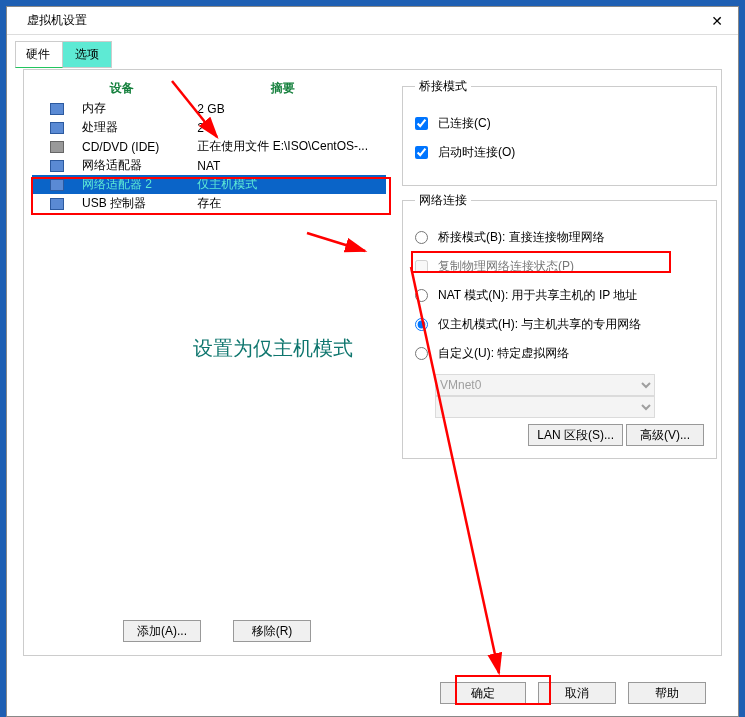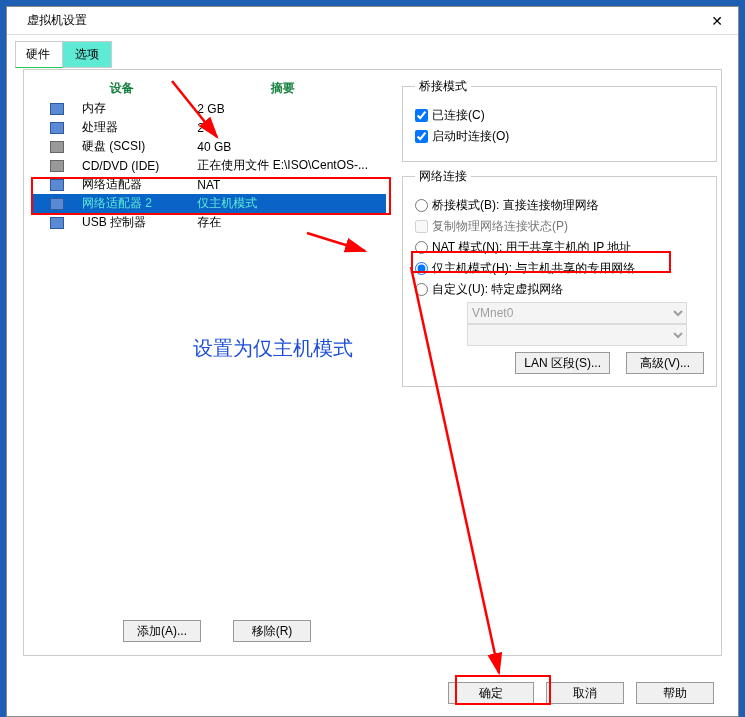--- a/index.html
+++ b/index.html
@@ -18,34 +18,34 @@
   table.dev { width:100%; border-collapse:collapse; }
   table.dev th { text-align:center; font-weight:bold; color:#15803d; padding:2px 6px; }
   table.dev td { padding: 1px 18px; height:17px; white-space:nowrap; overflow:hidden; }
   table.dev td.ic { width:18px; padding-right:0; }
   tr.row { }
   tr.sel td { background:#0a64c8; color:#5eead4; }
   .ico { display:inline-block; width:14px; height:12px; background:#5a8ad4; border:1px solid #2c5aa0; vertical-align:middle; }
   .ico.g { background:#999; border-color:#666; }
   fieldset { border:1px solid #ccc; margin:0 0 6px 0; padding:8px 12px 12px 12px; }
   legend { padding:0 4px; }
-  label.ck, label.rd { display:flex; align-items:center; gap:4px; margin:4px 0; }
+  label.ck, label.rd { display:flex; align-items:center; gap:10px; margin:12px 0; }
   input[type=checkbox], input[type=radio] { margin:0; }
   .indent { margin-left:20px; color:#777; }
   .indent input { accent-color:#999; }
-  select { width: 220px; height:22px; background:#f0f0f0; border:1px solid #ccc; color:#777;margin-left:32px; }
-  .btnrow { display:flex; justify-content:flex-end; gap:16px; margin-top:6px; }
+  select { width: 220px; height:22px; background:#f0f0f0; border:1px solid #ccc; color:#777; }
+  .btnrow { display:flex; justify-content:flex-end; gap:3px; margin-top:6px; }
   button.btn { min-width:78px; height:22px; border:1px solid #999; background:#f0f0f0; padding:0 8px; }
-  .bottom { position:absolute; left:0; right:0; bottom:12px; display:flex; justify-content:flex-end; gap:12px; padding-right:24px; }
+  .bottom { position:absolute; left:0; right:0; bottom:12px; display:flex; justify-content:flex-end; gap:12px; padding-right:32px; }
   .left-btns { position:absolute; left:0; bottom:-2px; width:370px; display:flex; justify-content:center; gap:32px; padding:6px 0; }
   .tbl-wrap { border-bottom:1px solid #fff; flex:1; position:relative; overflow:hidden; }
 
   
   .ann-box { position:absolute; border:2px solid #f00; pointer-events:none; }
-  .ann-text { position:absolute; color:#1d4ed8; font-size:20px; font-weight:normal; pointer-events:none; }
+  .ann-text { position:absolute; color:#0f766e; font-size:20px; font-weight:normal; pointer-events:none; }
   svg.ann { position:absolute; left:0; top:0; pointer-events:none; overflow:visible; }
 </style>
 </head>
 <body>
 
 <div class="win">
   <div class="title-bar">
     <span class="tt">虚拟机设置</span>
     <span class="close">✕</span>
   </div>
@@ -69,25 +69,20 @@
           <tbody id="devrows">
               <tr class="row">
                 <td class="ic"><span class="ico"></span></td>
                 <td>内存</td>
                 <td>2 GB</td>
               </tr>
               <tr class="row">
                 <td class="ic"><span class="ico"></span></td>
                 <td>处理器</td>
                 <td>2</td>
-              </tr>
-              <tr class="row">
-                <td class="ic"><span class="ico g"></span></td>
-                <td>硬盘 (SCSI)</td>
-                <td>40 GB</td>
               </tr>
               <tr class="row">
                 <td class="ic"><span class="ico g"></span></td>
                 <td>CD/DVD (IDE)</td>
                 <td>正在使用文件 E:\ISO\CentOS-...</td>
               </tr>
               <tr class="row">
                 <td class="ic"><span class="ico"></span></td>
                 <td>网络适配器</td>
                 <td>NAT</td>

